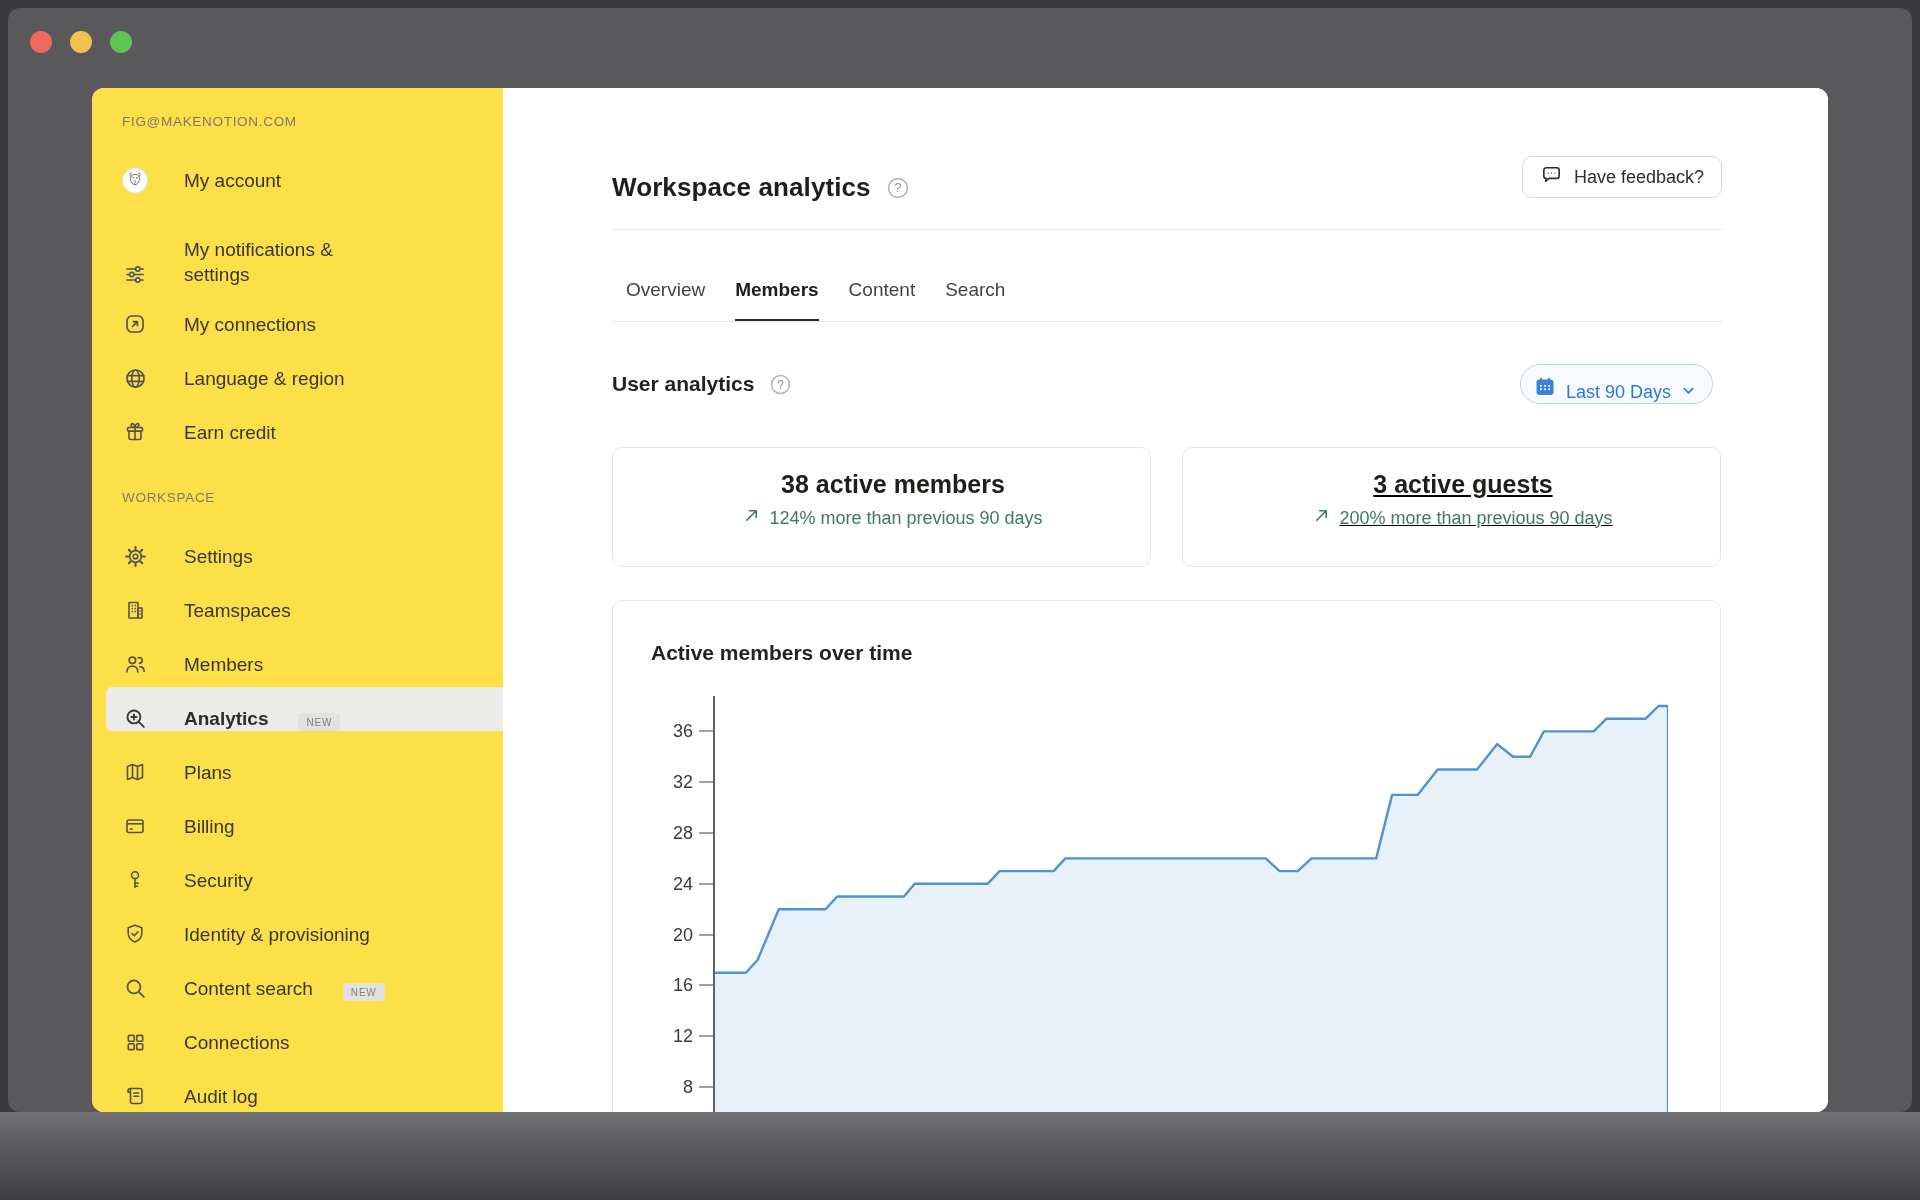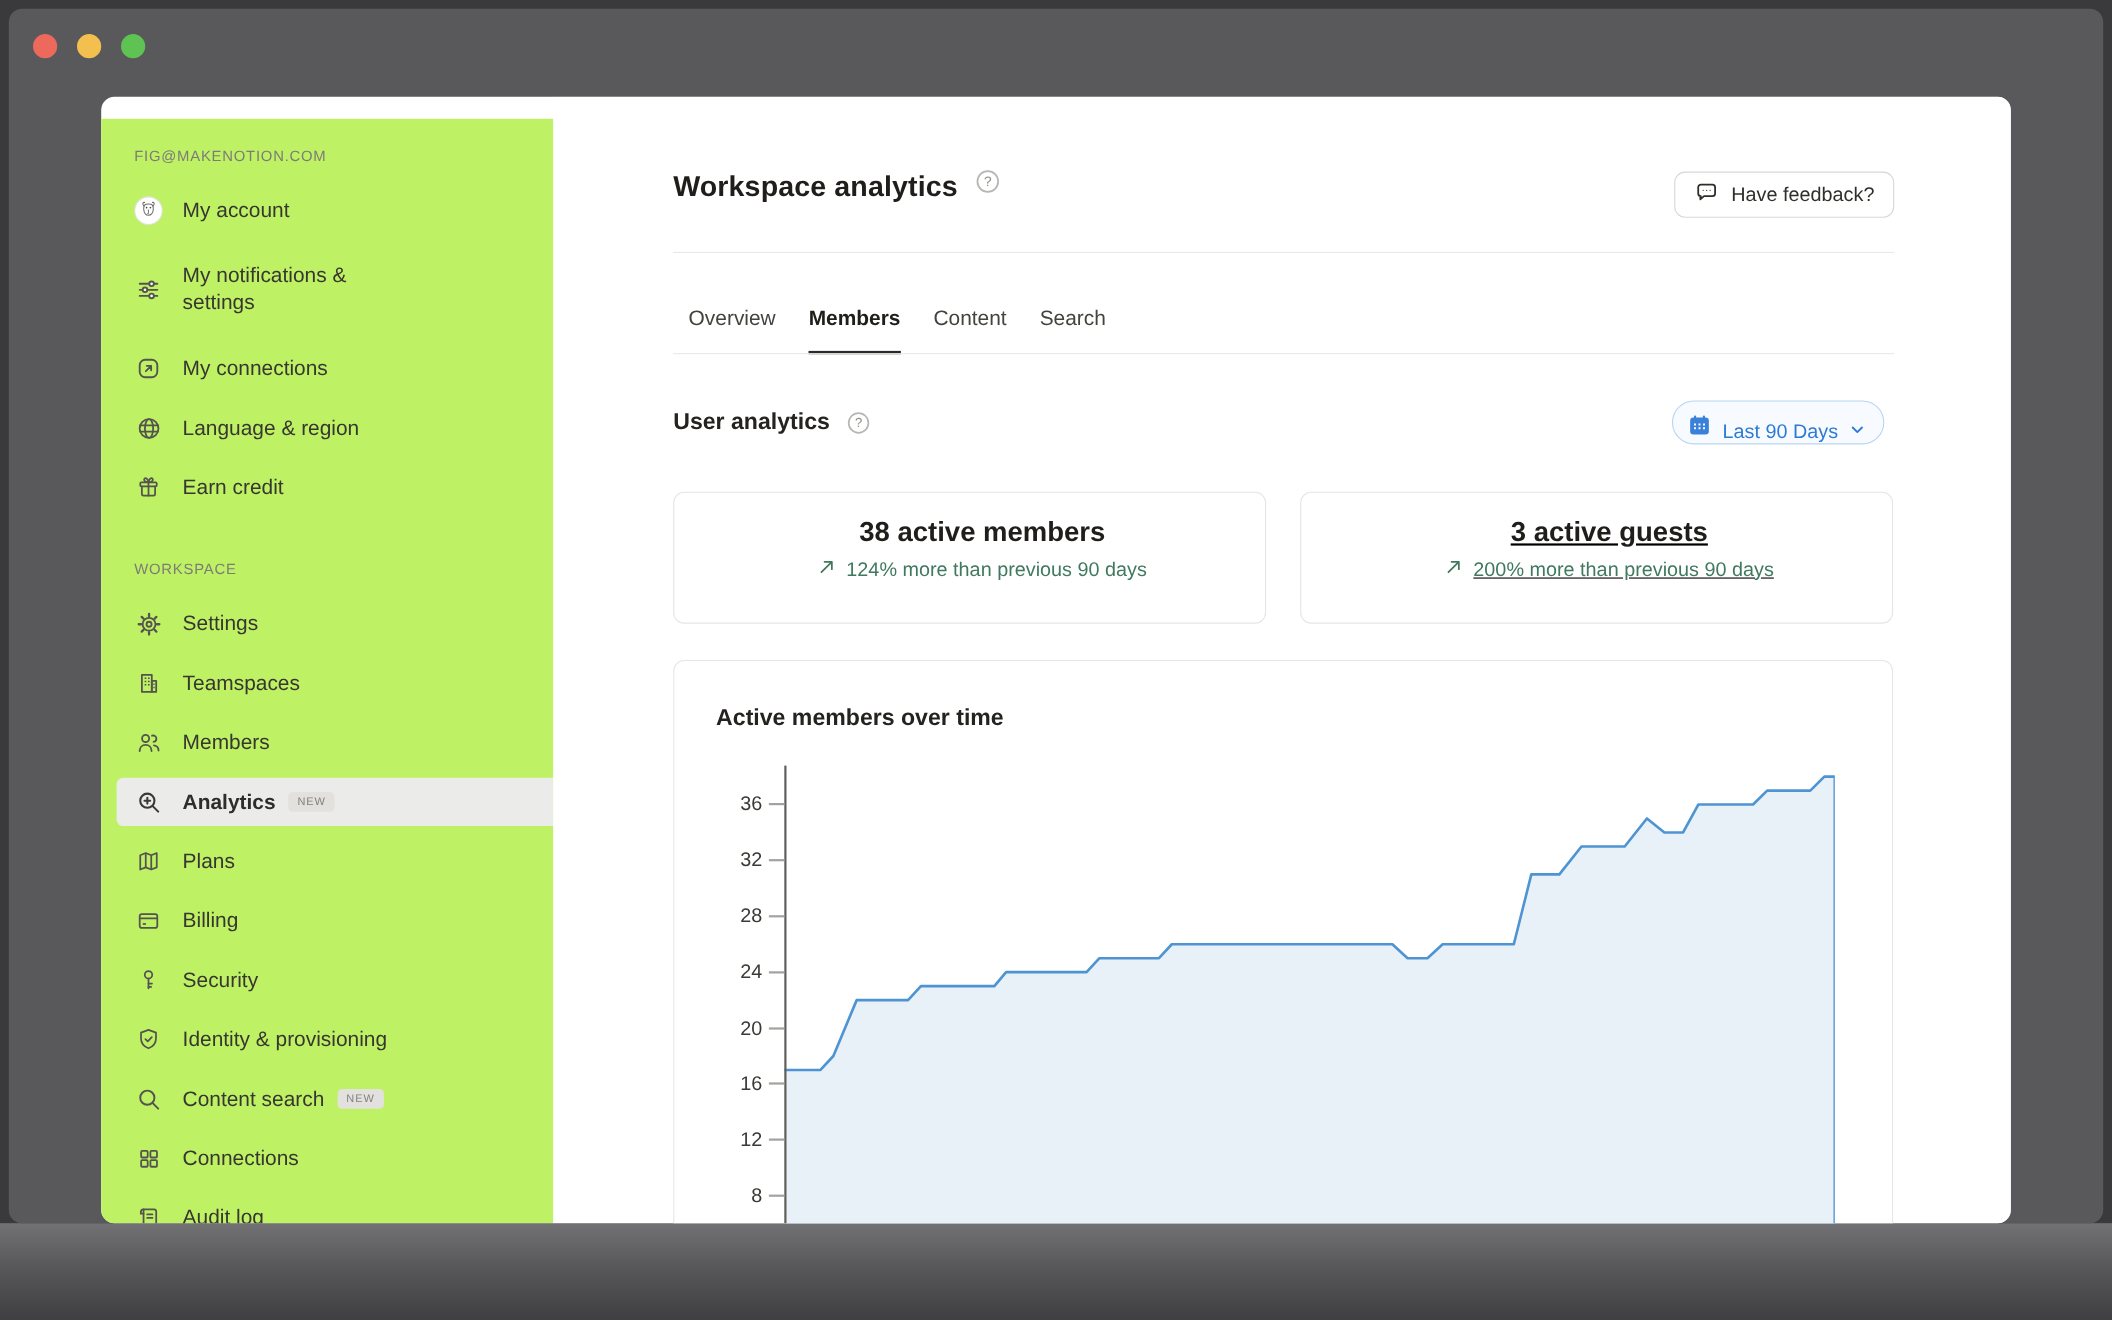--- a/index.html
+++ b/index.html
@@ -18,39 +18,39 @@
   .traffic-lights { position:absolute; left:22px; top:23px; display:flex; gap:18px; }
   .light { width:22px; height:22px; border-radius:50%; }
   .light.red { background:#ec695c; }
   .light.yellow { background:#f3bf4e; }
   .light.green { background:#5ec353; }
 
   .modal { position:absolute; left:84px; top:80px; width:1736px; height:1024px;
     background:#fff; border-radius:12px; display:flex; overflow:hidden; }
 
   
-  .sidebar { width:411px; flex-shrink:0; background:#bef264; position:relative;margin-top:20px; }
+  .sidebar { width:411px; flex-shrink:0; background:#fde047; position:relative; }
   .side-header { position:absolute; left:30px; font-size:13.5px; font-weight:500;
     letter-spacing:.7px; color:#7d7b77; }
   .srow { position:absolute; left:14px; right:0; height:44px; display:flex;
-    align-items:center; padding-left:16px; color:#383631; font-size:19px; cursor:pointer; }
+    align-items:flex-end; padding-left:16px; color:#383631; font-size:19px; cursor:pointer;gap:18px; }
   .srow.tall { height:88px; }
   .srow .ic { width:26px; height:26px; flex-shrink:0; margin-right:18px; display:flex;
     align-items:center; justify-content:center; }
   .srow .ic svg { display:block; }
   .srow .lbl { line-height:25px; }
   .srow.wrap .lbl { width:215px; }
   .srow.selected { background:#ebebea; border-radius:6px 0 0 6px; }
   .srow.selected .lbl { font-weight:700; color:#2f2d29; }
   .badge { margin-left:12px; background:#e2e1de; color:#82807b; font-size:10px;
     font-weight:400; letter-spacing:.8px; padding:4px 8px 3px; border-radius:4px; }
 
   
   .main { flex:1; position:relative; background:#fff; }
-  .page-title-row { position:absolute; left:109px; top:66px; display:flex; }
+  .page-title-row { position:absolute; left:109px; top:84px; display:flex; align-items:center; }
   .page-title { font-size:26px; font-weight:700; color:#1f1e1b; letter-spacing:.1px; }
   .help { margin-left:16px; display:inline-flex; }
   .feedback-btn { position:absolute; right:106px; top:68px; height:42px; background:#fff;
     border:1px solid #d8d7d3; border-radius:10px; display:flex; align-items:center;
     gap:11px; padding:0 17px; font-size:18px; font-weight:500; color:#2f2e2a; cursor:pointer; }
   .divider { position:absolute; left:109px; right:106px; top:141px; height:1px; background:#e9e8e5; }
 
   .tabs { position:absolute; left:123px; top:190px; display:flex; gap:30px; }
   .tab { font-size:19px; line-height:24px; padding-bottom:17px; color:#45433e;
     border-bottom:3px solid transparent; cursor:pointer; }

